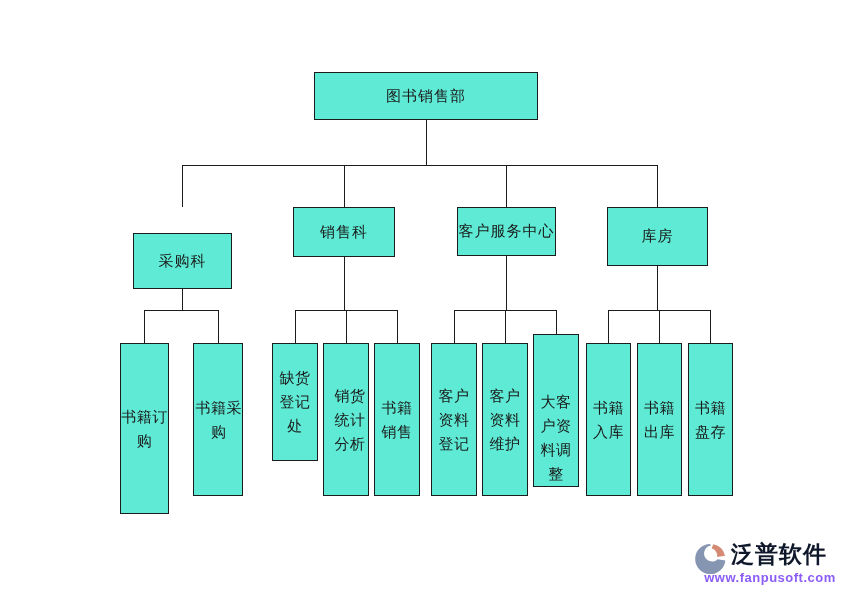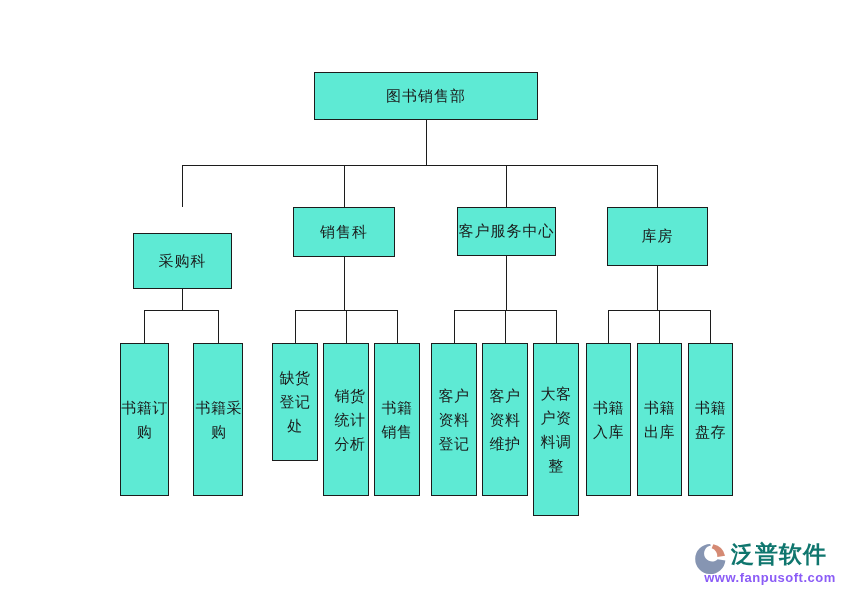--- a/index.html
+++ b/index.html
@@ -111,21 +111,21 @@
     </svg>
 
   <div class="box lvl1" id="root-box" style="left:314px; top:72px; width:224px; height:48px;">
     <span>图书销售部</span>
   </div>
 
   <div id="generated-boxes">
       <div class="box lvl2" style="left: 133px; top: 207px; width: 99px; height: 56px; margin-top: 26px;">
         <span>采购科</span>
       </div>
-      <div class="box lvl3" style="left: 120px; top: 343px; width: 49px; height: 153px; font-family: Liberation Serif, serif;"><span>书籍订
+      <div class="box lvl3" style="left: 120px; top: 343px; width: 49px; height: 171px; font-family: Liberation Serif, serif;"><span>书籍订
 购</span></div>
       <div class="box lvl3" style="left: 193px; top: 343px; width: 50px; height: 153px; justify-content: flex-end;"><span>书籍采
 购</span></div>
       <div class="box lvl2" style="left: 293px; top: 207px; width: 102px; height: 50px;">
         <span>销售科</span>
       </div>
       <div class="box lvl3" style="left: 272px; top: 343px; width: 46px; height: 118px;"><span>缺货
 登记
 处</span></div>
       <div class="box lvl3" style="left: 323px; top: 343px; width: 46px; height: 153px; padding-left: 8px;"><span>销货
@@ -135,37 +135,37 @@
 销售</span></div>
       <div class="box lvl2" style="left: 457px; top: 207px; width: 99px; height: 49px;">
         <span>客户服务中心</span>
       </div>
       <div class="box lvl3" style="left: 431px; top: 343px; width: 46px; height: 153px;"><span>客户
 资料
 登记</span></div>
       <div class="box lvl3" style="left: 482px; top: 343px; width: 46px; height: 153px;"><span>客户
 资料
 维护</span></div>
-      <div class="box lvl3" style="left: 533px; top: 343px; width: 46px; height: 173px;"><span>大客
+      <div class="box lvl3" style="left: 533px; top: 334px; width: 46px; height: 153px; align-items: flex-end;"><span>大客
 户资
 料调
 整</span></div>
       <div class="box lvl2" style="left: 607px; top: 207px; width: 101px; height: 59px;">
         <span>库房</span>
       </div>
       <div class="box lvl3" style="left: 586px; top: 343px; width: 45px; height: 153px;"><span>书籍
 入库</span></div>
       <div class="box lvl3" style="left: 637px; top: 343px; width: 45px; height: 153px;"><span>书籍
 出库</span></div>
       <div class="box lvl3" style="left: 688px; top: 343px; width: 45px; height: 153px;"><span>书籍
 盘存</span></div>
     </div>
 
   <div class="brand">
     <svg class="brand-icon" width="34" height="34" viewBox="0 0 36 36">
       <path id="logo-blue" d="M17,2 a16,16 0 1 0 16.2,17.5 l-8.2,-1.2 a8.5,8.5 0 1 1 -7,-14.6 z" fill="#8695b2"></path>
       <path id="logo-coral" d="M20.5,2.3 a16,16 0 0 1 12.4,12.2 l-8.2,1.4 a8.5,8.5 0 0 0 -6,-9.2 z" fill="#d58a74"></path>
     </svg>
-    <div class="brand-name" style="color: #0f766e;">泛普软件</div>
+    <div class="brand-name" style="color: #0f172a;">泛普软件</div>
     <div class="brand-url" style="color: #8b5cf6;">www.fanpusoft.com</div>
   </div>
 
 </div>
 
 </body></html>

